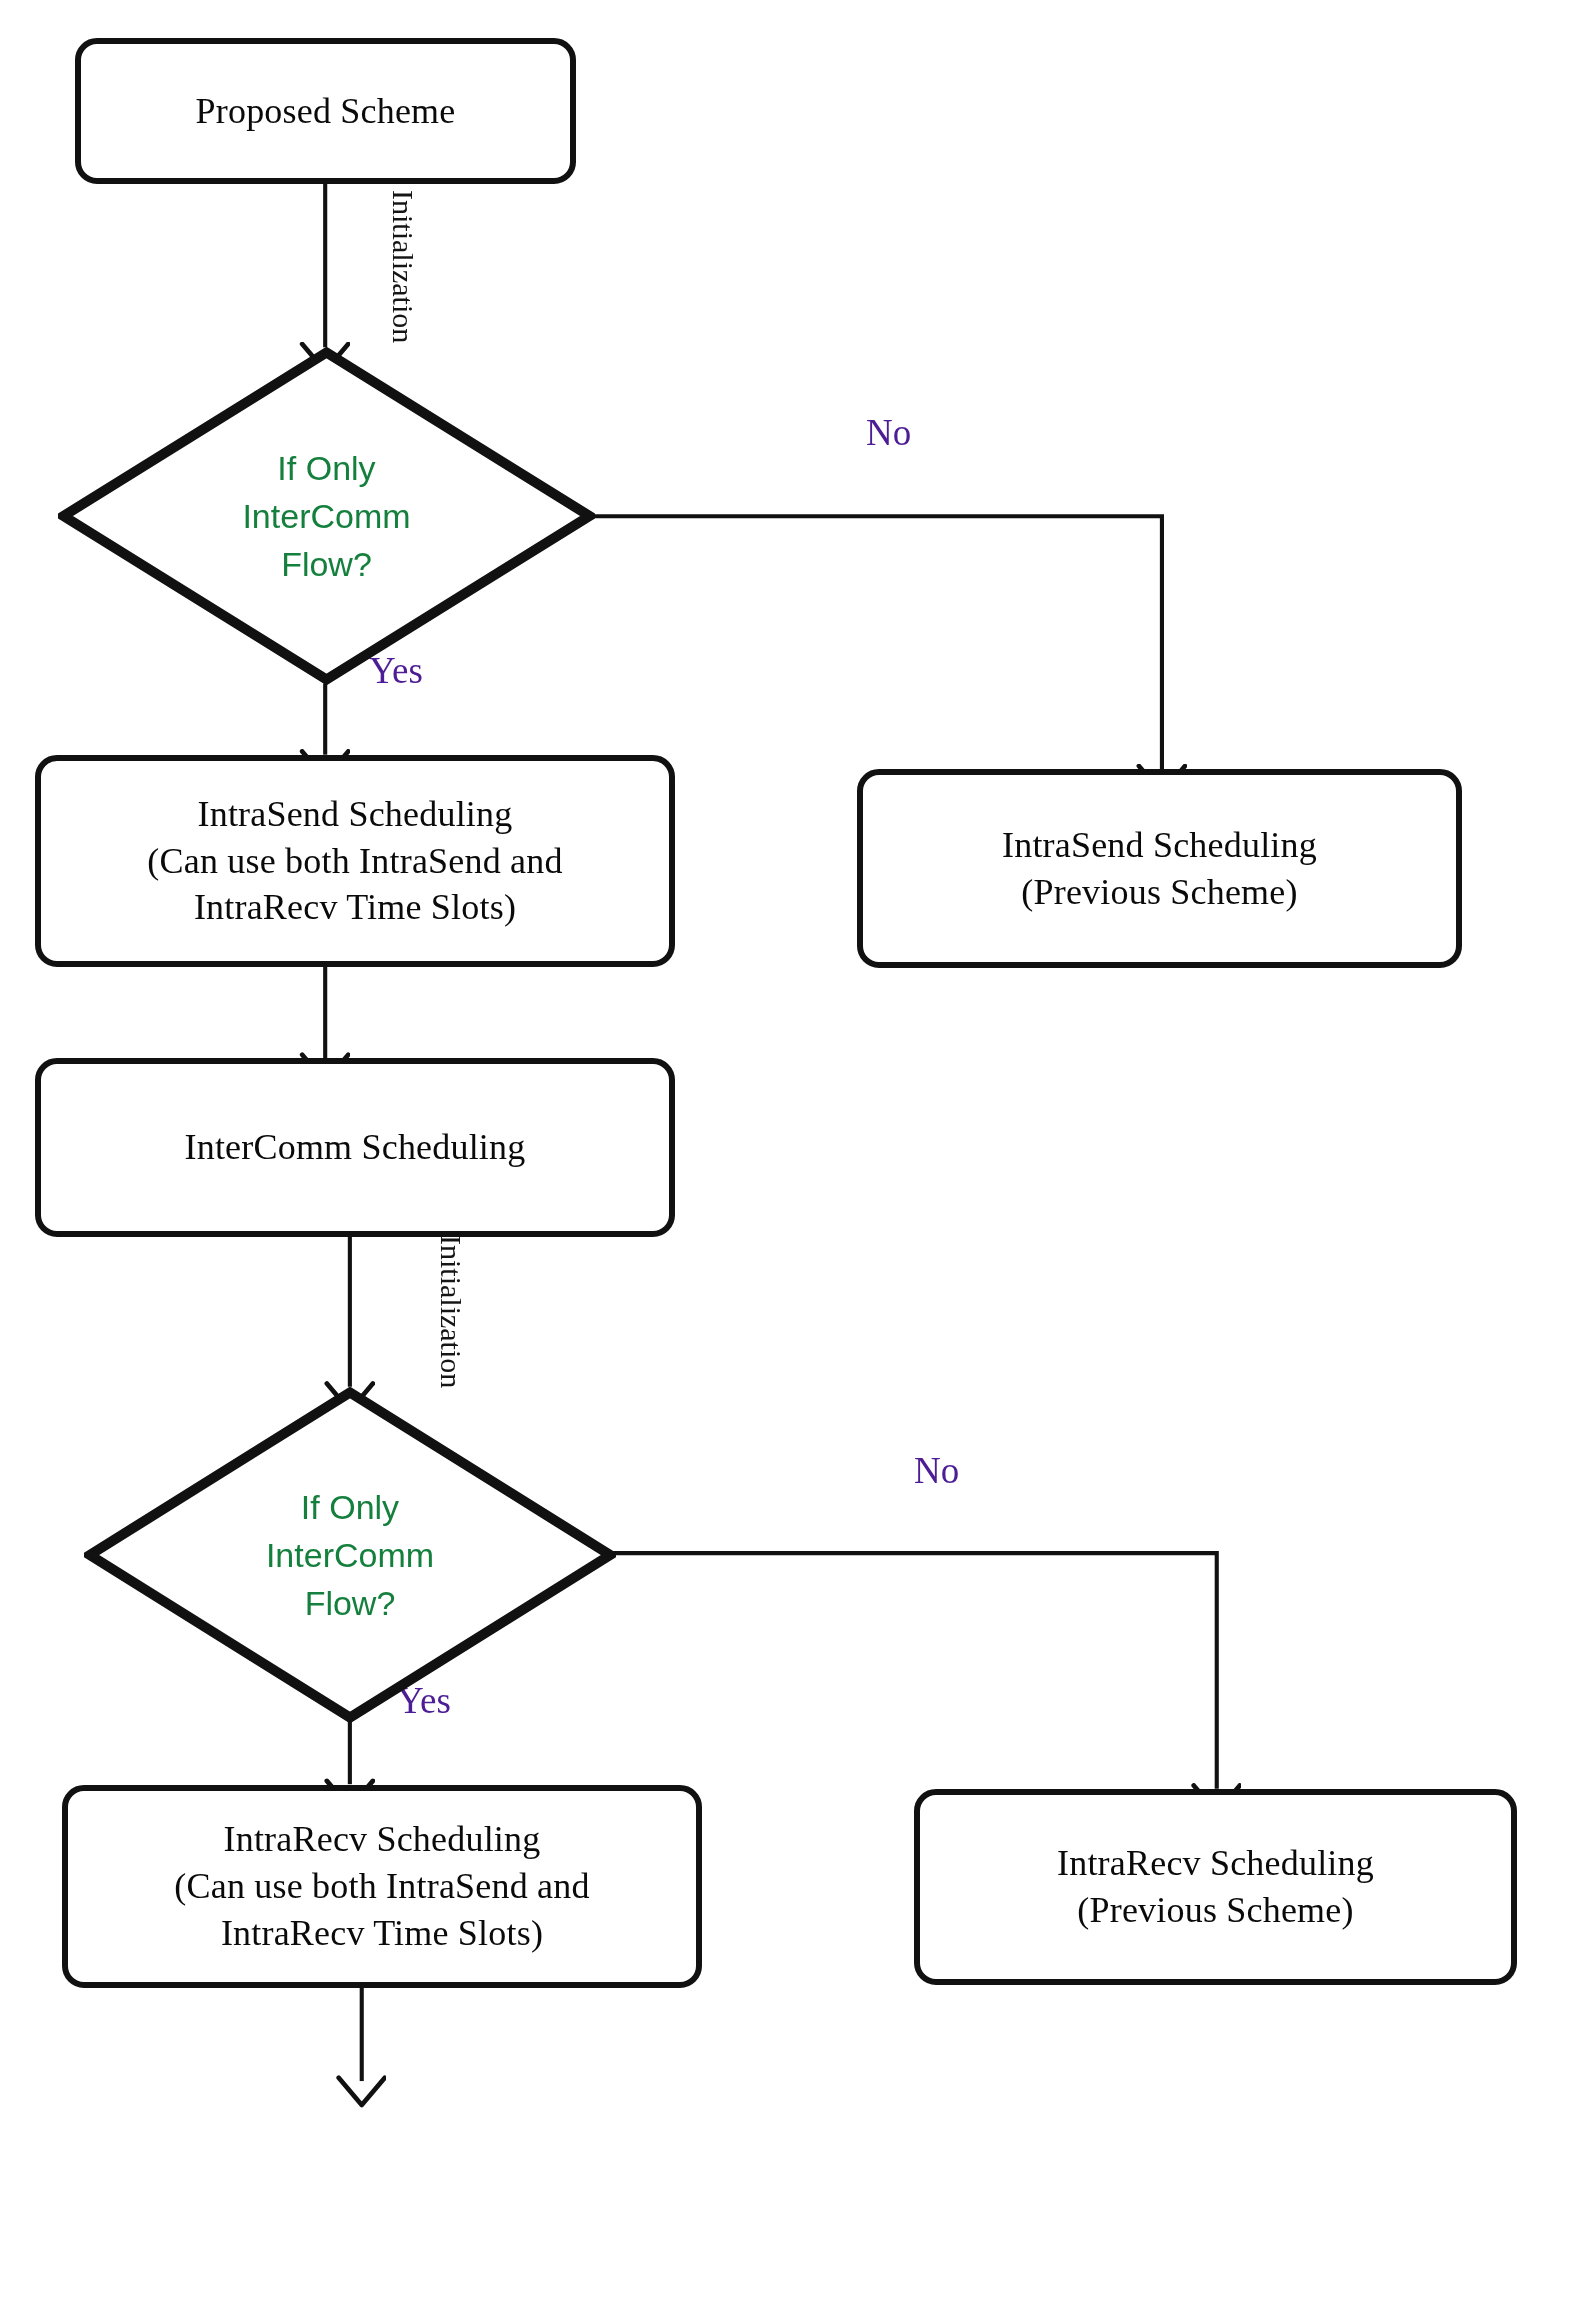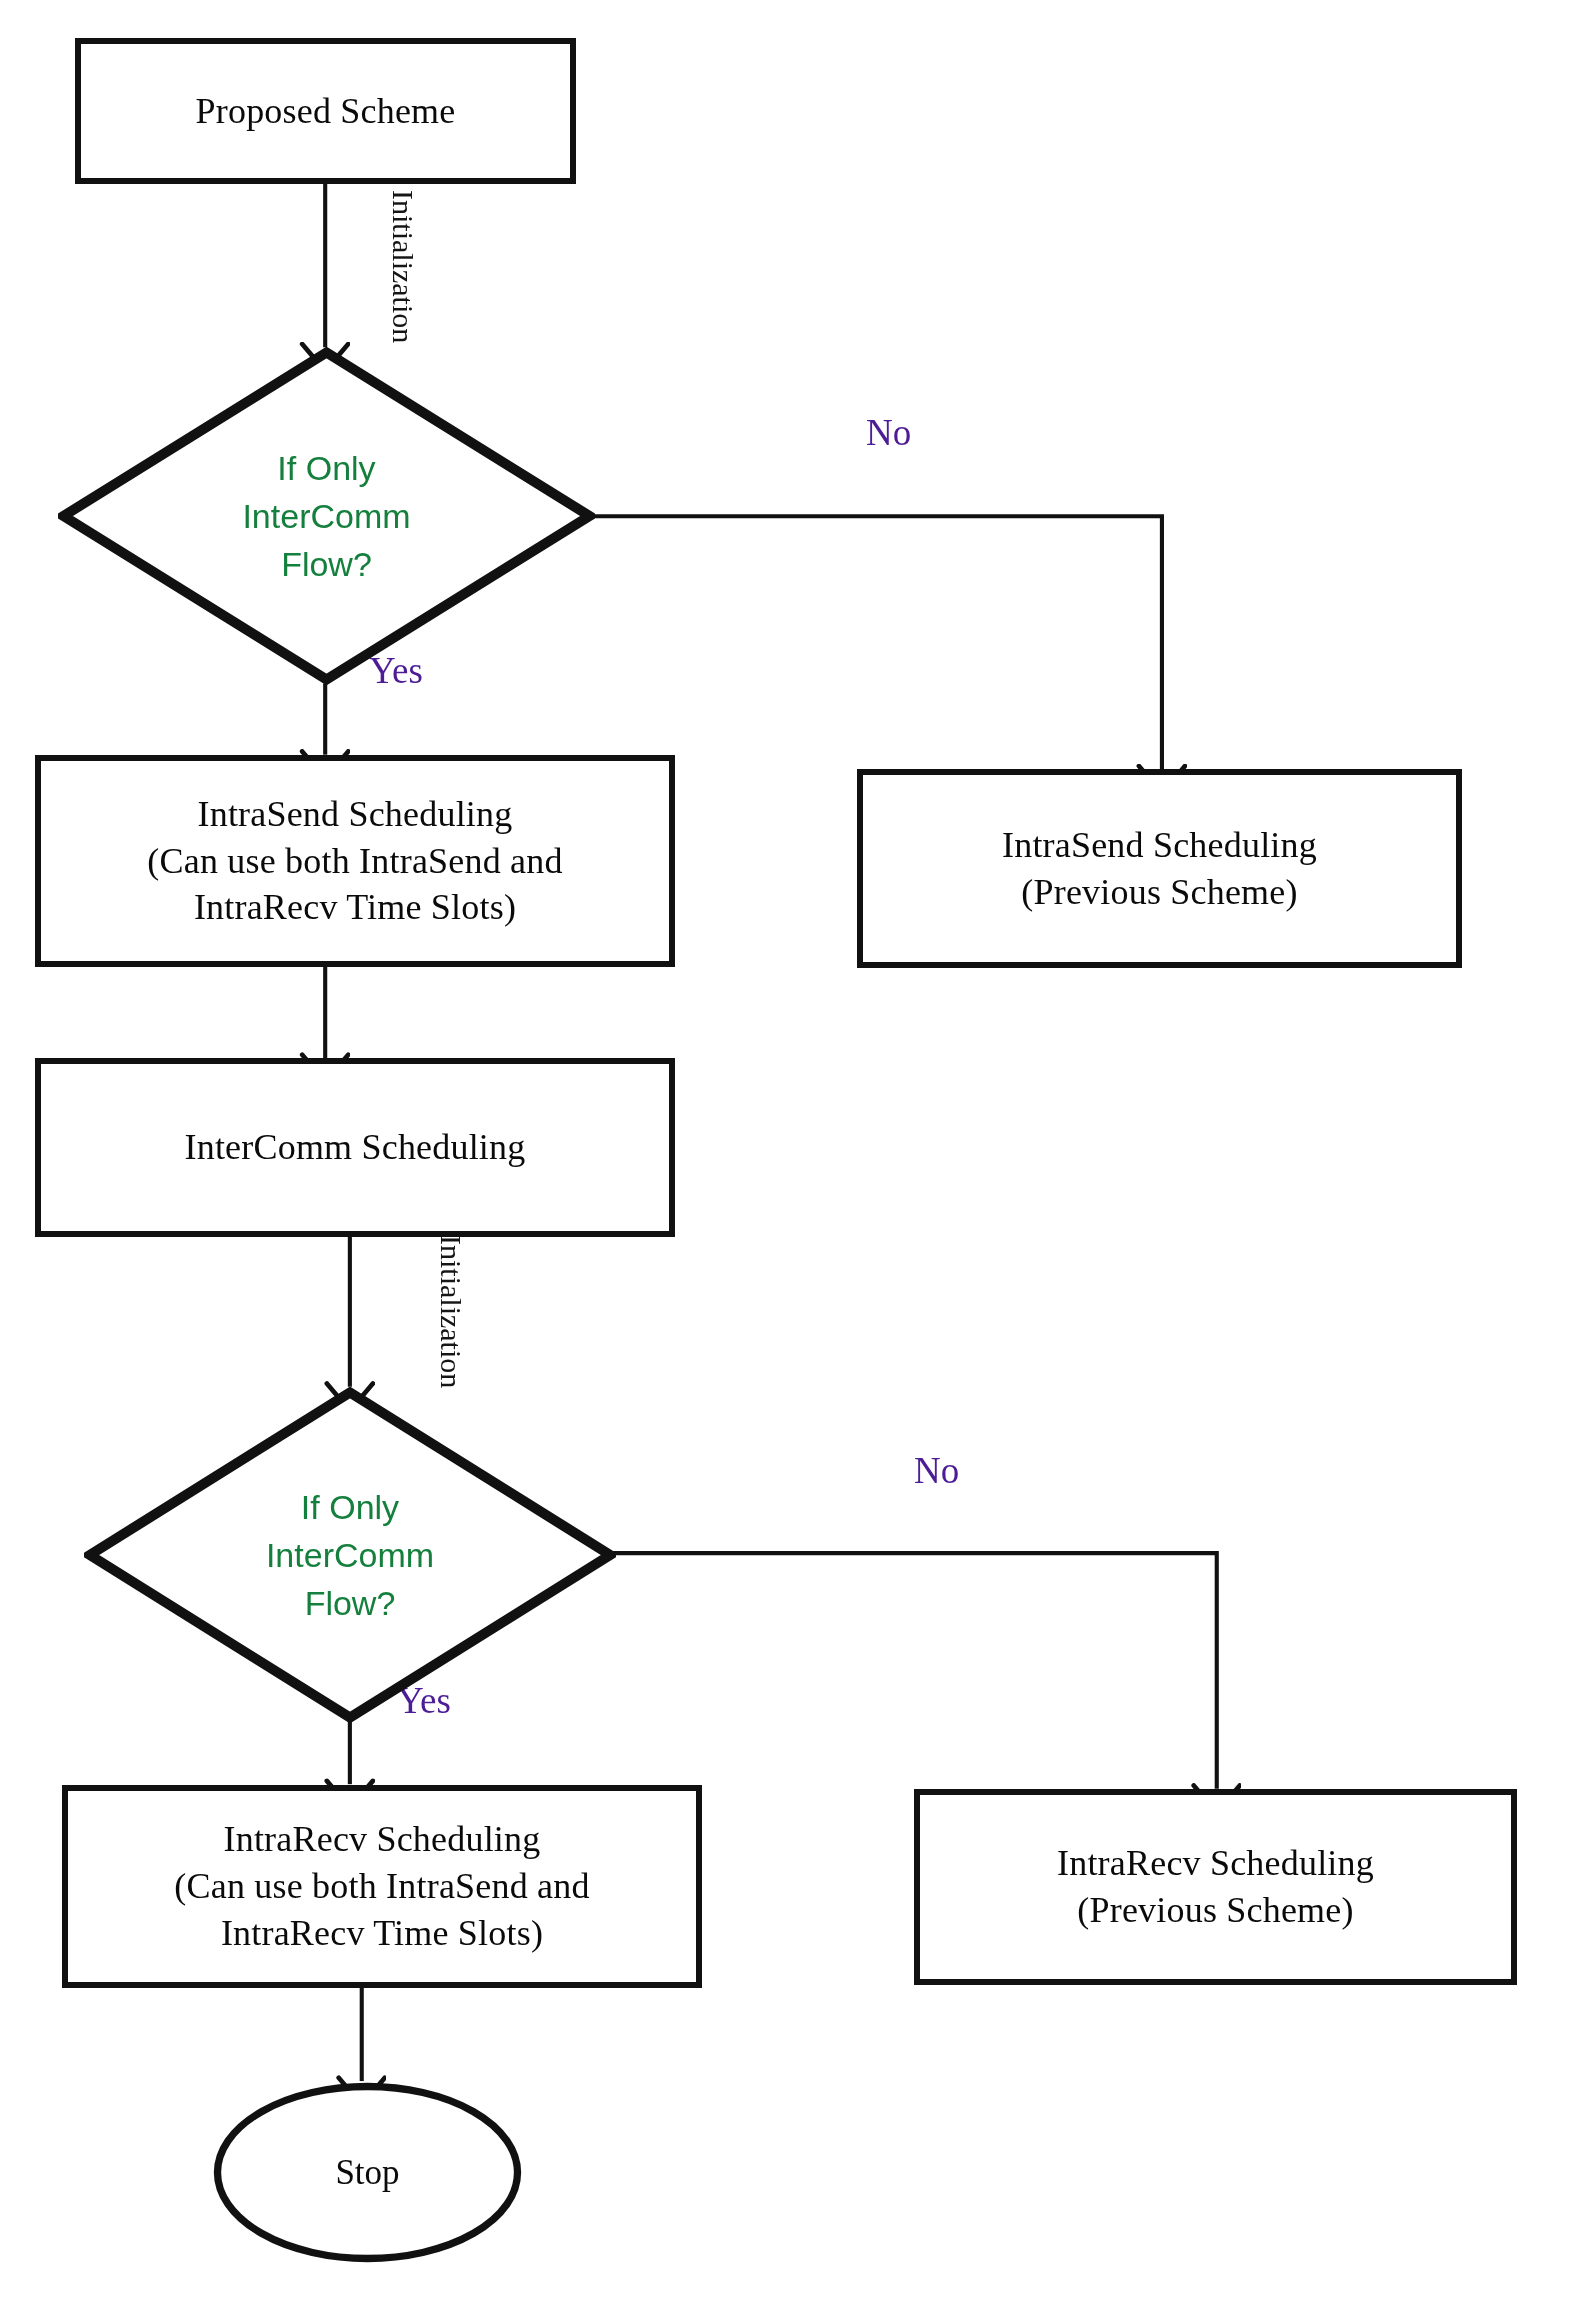--- a/index.html
+++ b/index.html
@@ -27,20 +27,21 @@
     height: 2316px;
     pointer-events: none;
   }
   .node {
     position: absolute;
     box-sizing: border-box;
     display: flex;
     align-items: center;
     justify-content: center;
     text-align: center;
+    border-radius: 22px;
   }
   .proc {
     border: 6.4px solid #111111;
     background: #ffffff;
   }
   .proc .txt {
     line-height: 1.30;
     font-family: "Liberation Serif", "DejaVu Serif", serif;
     font-size: 36px;
     letter-spacing: 0.2px;
@@ -186,28 +187,20 @@
     </div>
   </div>
 
   <div class="node proc" style="left:914px; top:1789px; width:603px; height:196px;">
     <div class="txt">
       <span class="l">IntraRecv Scheduling</span>
       <span class="l">(Previous Scheme)</span>
     </div>
   </div>
 
-  <div class="node terminal" style="left:212px; top:2081px; width:311px; height:183px;">
-    <svg width="311" height="183" viewBox="0 0 340 200">
-      <ellipse cx="170" cy="100" rx="164" ry="94" fill="#ffffff" stroke="#111111" stroke-width="8"></ellipse>
-    </svg>
-    <div class="ttxt">
-      <span>Stop</span>
-    </div>
-  </div>
 
   <div class="vlabel" style="left:420px; top:190px;">Initialization</div>
 
   <div class="edge-label" style="left:369px; top:649px;">Yes</div>
 
   <div class="edge-label" style="left:866px; top:411px;">No</div>
 
   <div class="vlabel" style="left:468px; top:1235px;">Initialization</div>
 
   <div class="edge-label" style="left:397px; top:1679px;">Yes</div>

